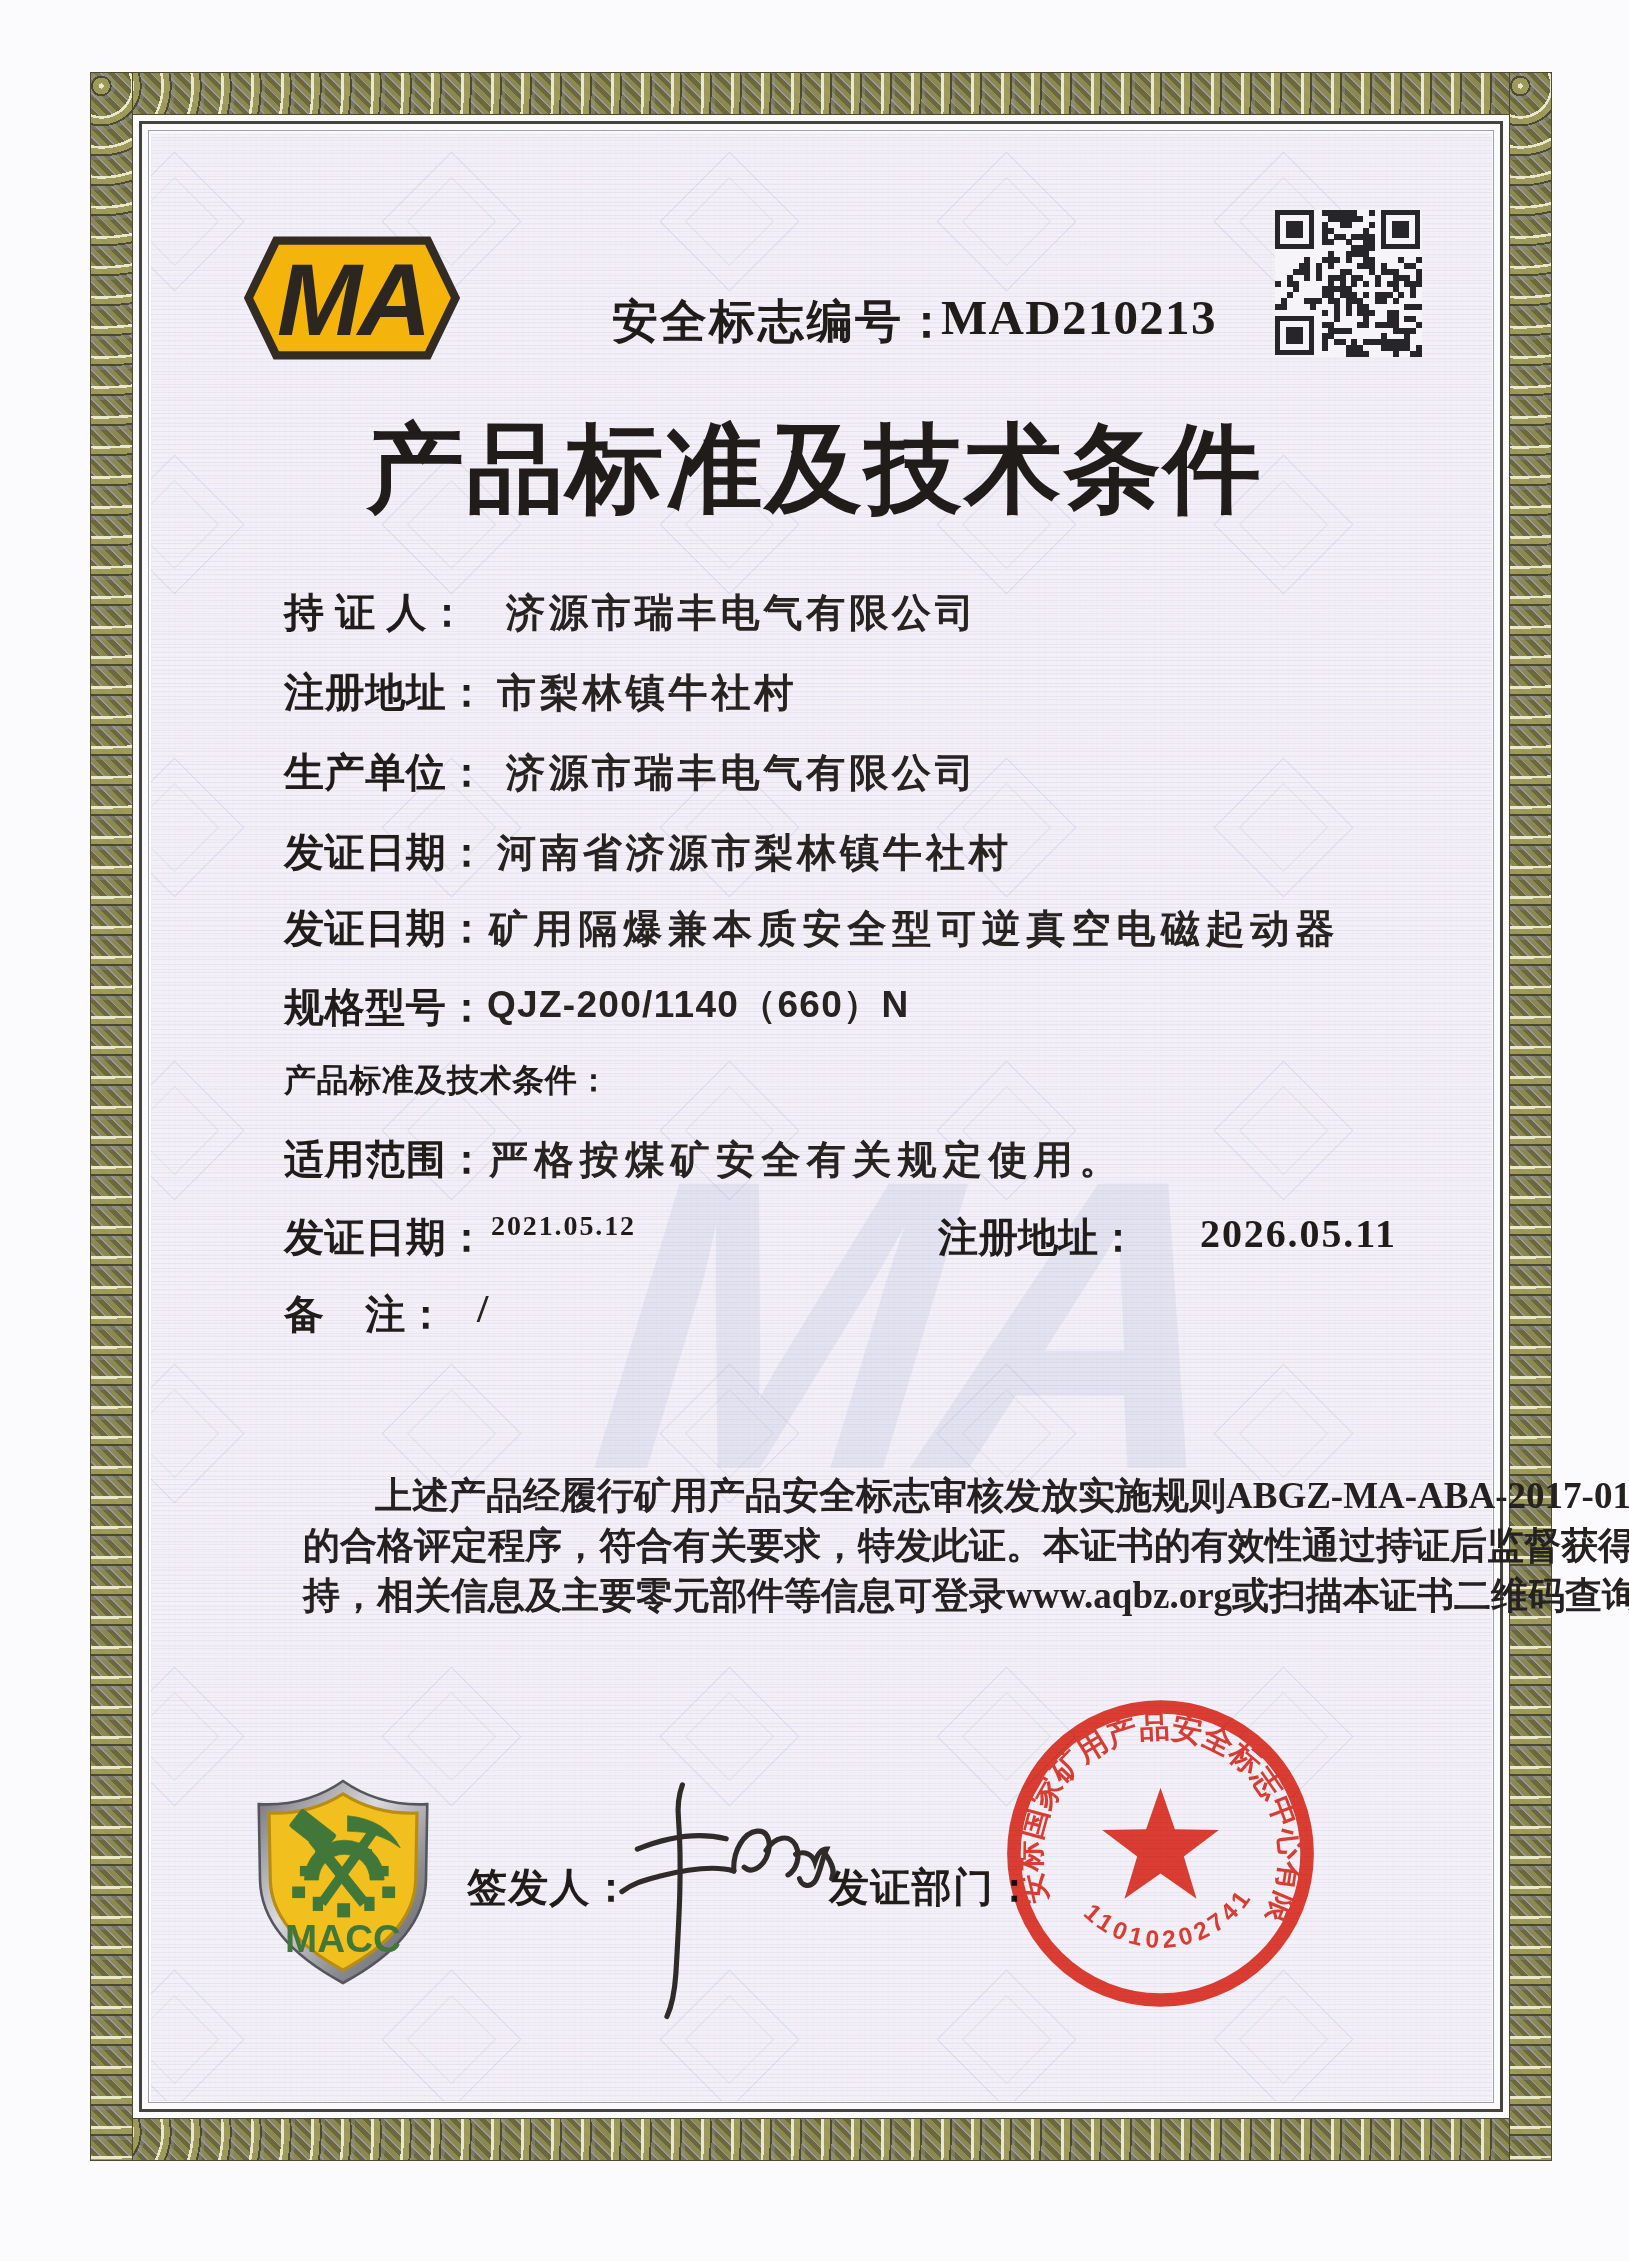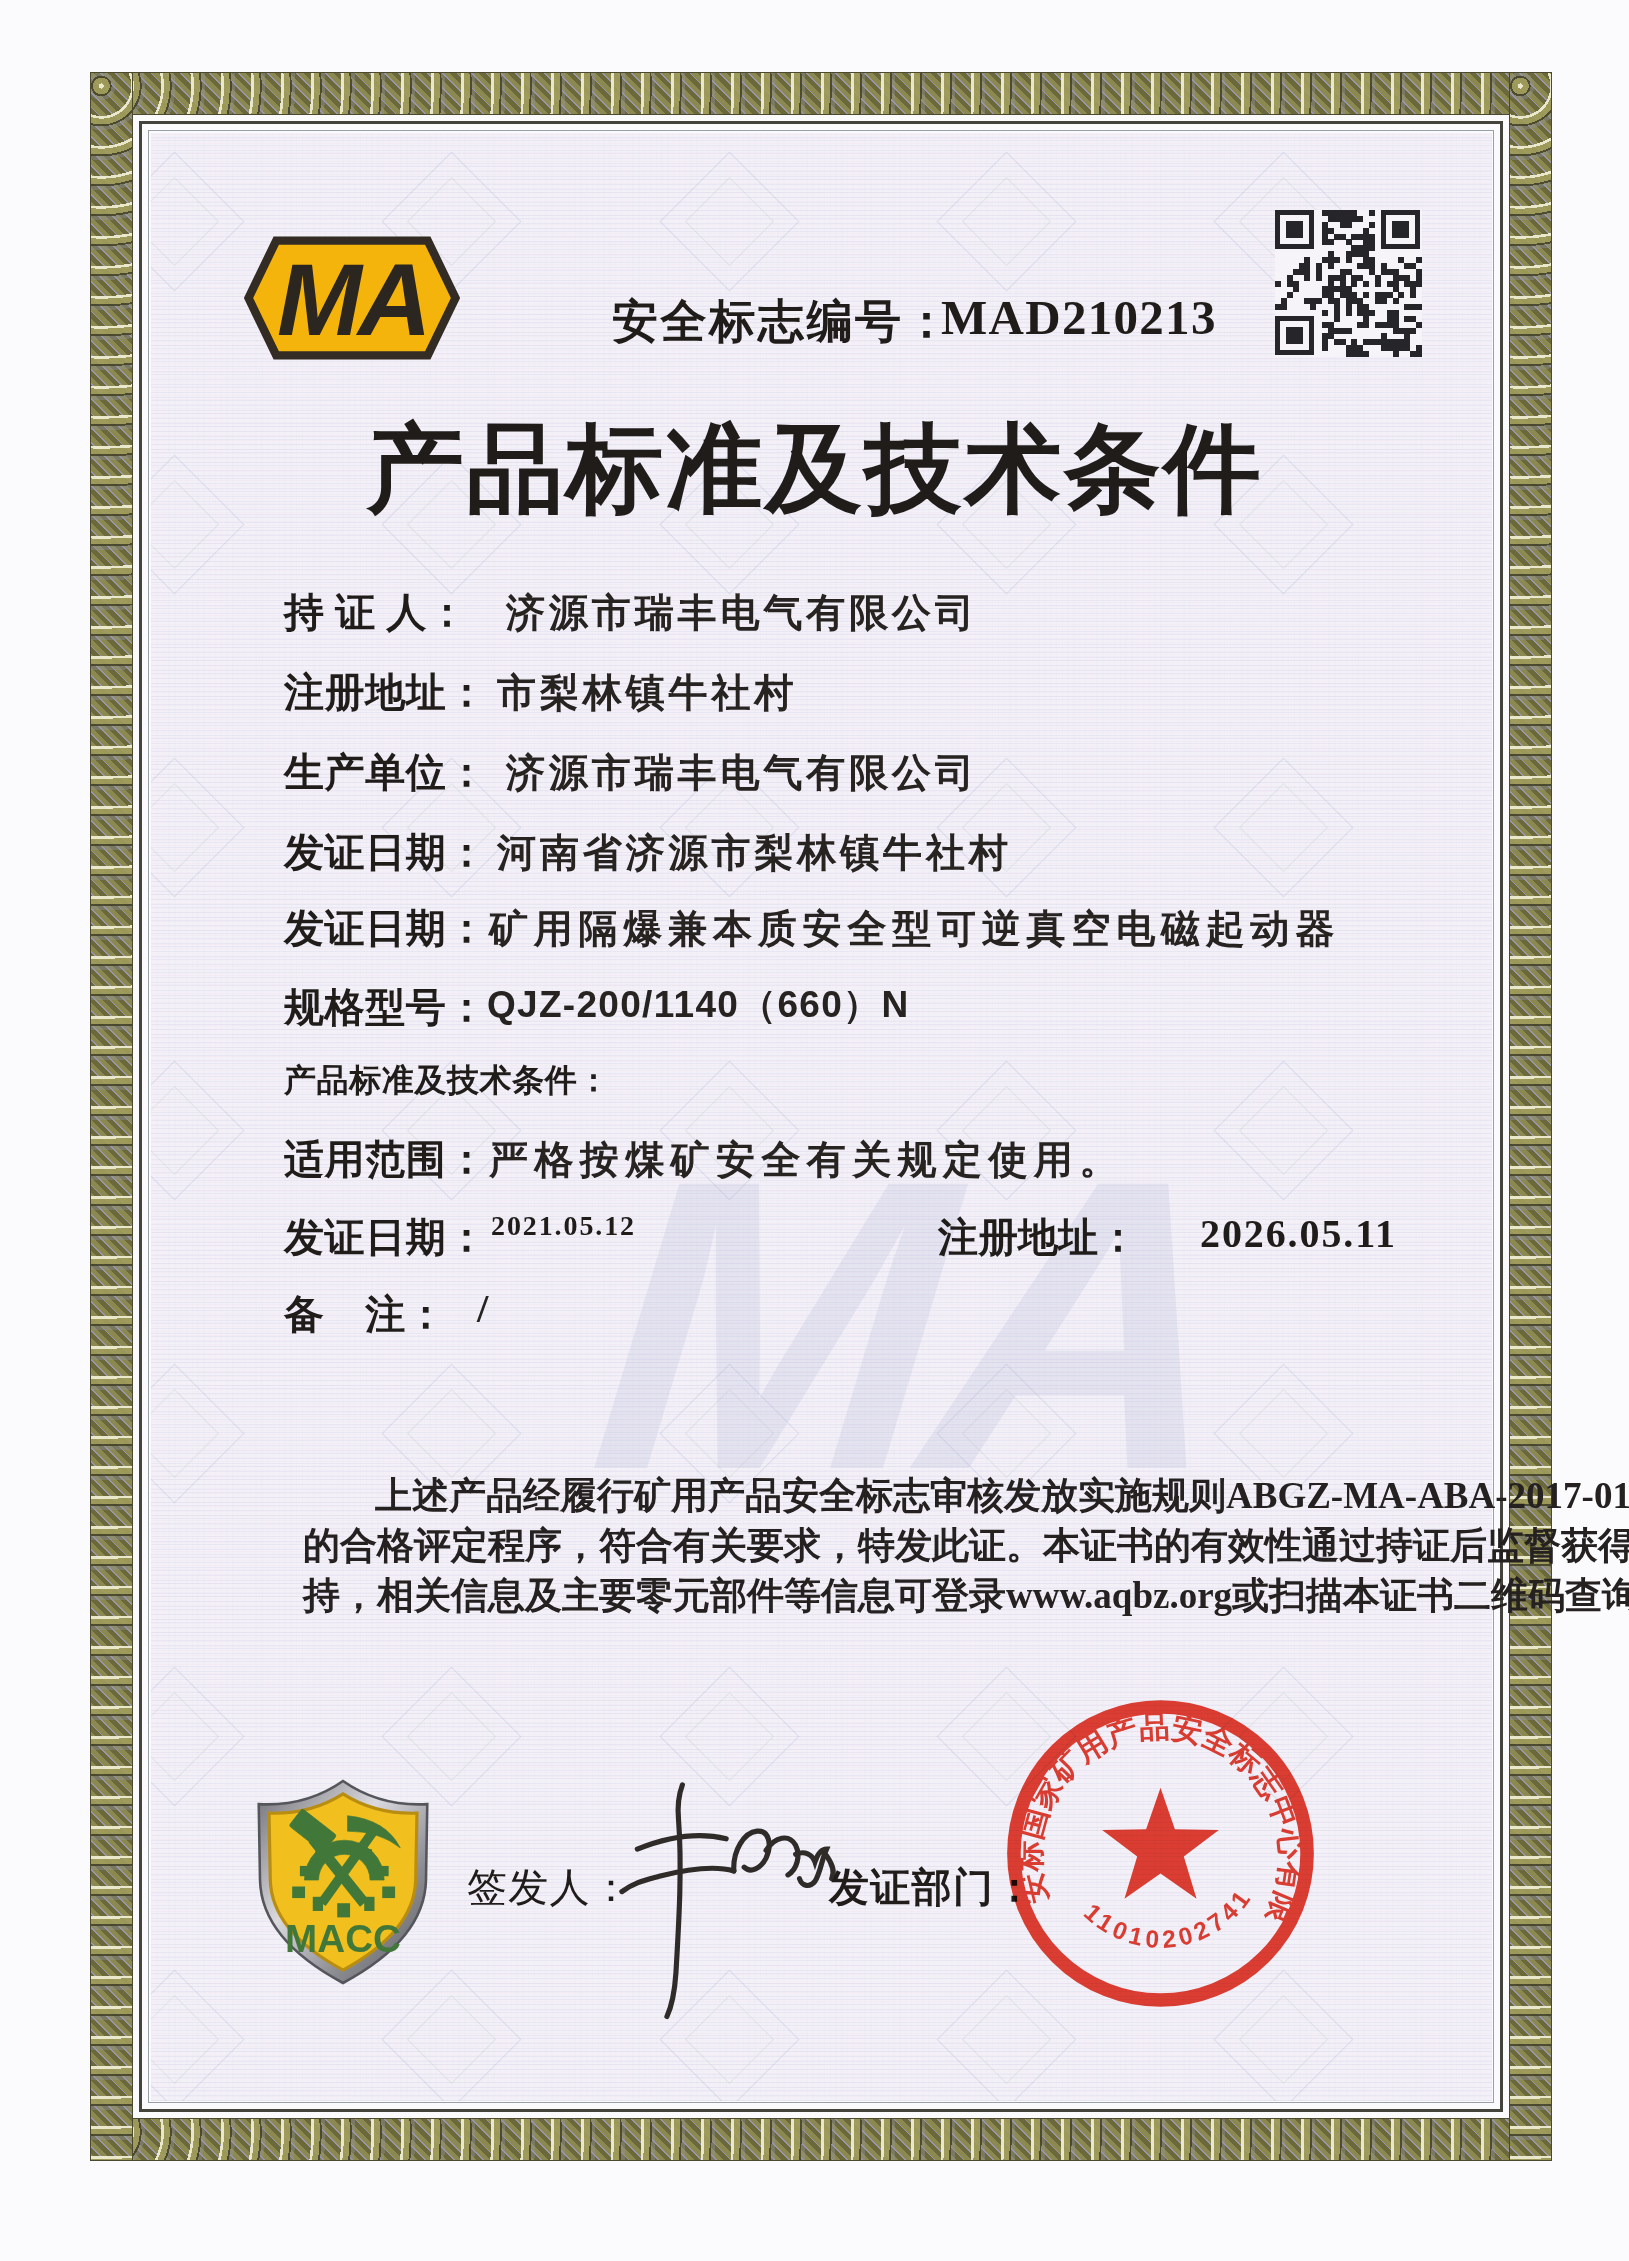--- a/index.html
+++ b/index.html
@@ -56,21 +56,21 @@
   .r-dates .lab2{position:absolute;left:654px;top:0;font-size:40px;font-weight:bold;white-space:nowrap;}
   .r-dates .v2{position:absolute;left:916px;top:0;font-size:40px;font-weight:600;letter-spacing:1.9px;}
   .r-remark{top:1287px;}  .r-remark .val{left:193px;top:-2.6px;font-size:41px;}
   
   .statement{position:absolute;left:303px;top:1471px;width:1193px;font-size:37px;font-weight:600;
     color:#242120;}
   .statement .ln{white-space:nowrap;line-height:50px;}
   .statement .ln.first{padding-left:72px;}
   
   .shield{position:absolute;left:251px;top:1777px;width:184px;height:210px;}
-  .signer-label{position:absolute;left:467px;top:1860px;font-size:40px;font-weight:normal;letter-spacing:1.3px;}
+  .signer-label{position:absolute;left:467px;top:1860px;font-size:40px;font-weight:bold;letter-spacing:1.3px;}
   .signature{position:absolute;left:600px;top:1760px;width:251px;height:271px;}
   .issuer-label{position:absolute;left:829px;top:1860px;font-size:40px;font-weight:bold;letter-spacing:1.3px;}
   .stamp{position:absolute;left:1001px;top:1694px;width:319px;height:319px;mix-blend-mode:multiply;opacity:.96;}
 </style>
 </head>
 <body>
 
 <div class="page">
 
   <div class="content-bg" style="left:151px;top:133px;width:1341px;height:1968px;position:absolute;">

